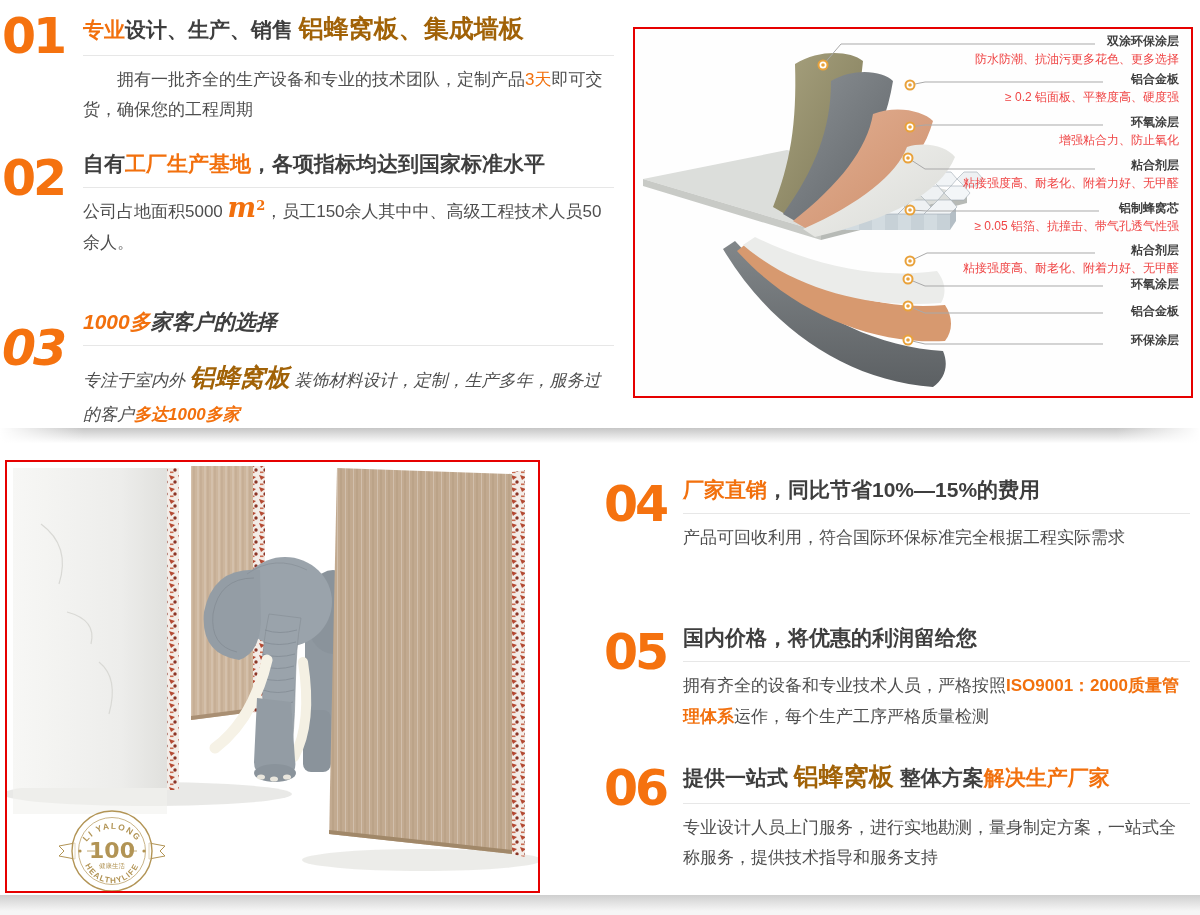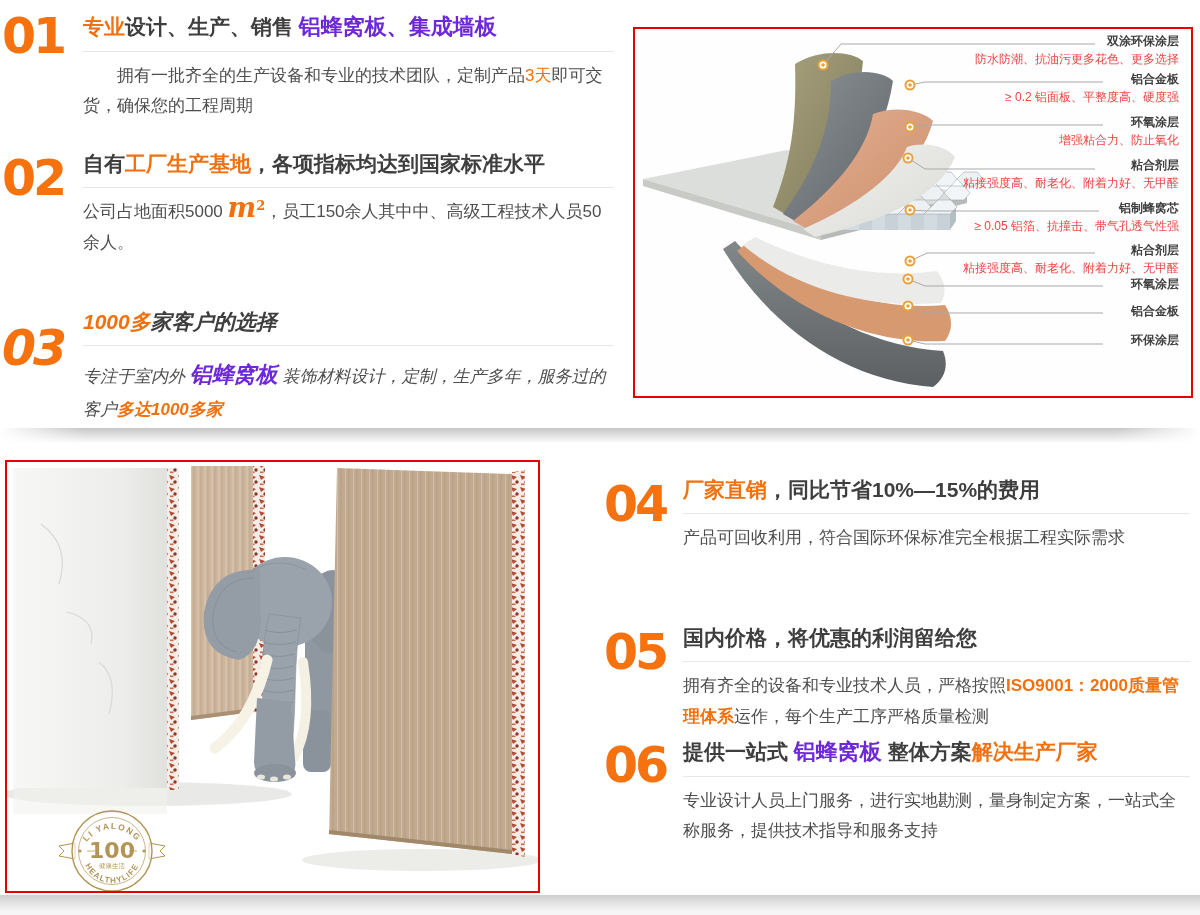--- a/index.html
+++ b/index.html
@@ -9,32 +9,32 @@
   .sec{position:absolute;display:flex;align-items:flex-start;}
   .num{font-family:"DejaVu Sans","Liberation Sans",sans-serif;font-size:49px;font-weight:700;
        color:#f5720f;line-height:1;letter-spacing:-3px;flex:none;}
   .sec.left-col{left:2px;width:612px;}
   .sec.left-col .num{width:81px;}
   .sec.right-col{left:604px;width:586px;}
   .sec.right-col .num{width:79px;}
   .content{flex:1;min-width:0;}
   .content h3{margin:0;font-size:21px;font-weight:700;color:#3e3e3e;line-height:1.35;}
   .hl{color:#f2700d;}
-  .hl-big{color:#6d28d9;font-size:22px;font-weight:700;margin-top:20px;}
+  .hl-big{color:#a16207;font-size:25px;font-weight:700;margin-top:20px;}
   .rule{height:1px;background:#e7e7e7;margin:9px 0 9px;}
   .content p{margin:0;font-size:17px;color:#4e4e4e;line-height:1.8;}
   .indent{text-indent:2em;}
   .bhl{color:#f2700d;}
   .bhlb{color:#f2700d;font-weight:700;}
   .msq{color:#f2700d;font-family:"DejaVu Serif","Liberation Serif",serif;
        font-style:italic;font-weight:700;font-size:27px;line-height:0;}
   .msq-sup{color:#f2700d;font-family:"DejaVu Serif","Liberation Serif",serif;font-weight:700;
        font-size:13px;vertical-align:super;line-height:0;}
   #s1{top:12px;}#s2{top:150px;justify-content:space-between;}#s3{top:308px;font-style:italic;}
-  #s4{top:476px;}#s5{top:624px;}#s6{top:737px;justify-content:flex-end;}
+  #s4{top:476px;}#s5{top:624px;}#s6{top:760px;justify-content:flex-end;}
   #s2 .num{margin-top:4px;}#s3 .num{margin-top:16px;}
   #s4 .num,#s5 .num,#s6 .num{margin-top:4px;}
   
   .diagram-box{position:absolute;left:633px;top:27px;width:556px;height:367px;
        border:2px solid #e60000;background:#fefefe;}
   .diagram-box svg{position:absolute;left:0;top:0;}
   .dlabel{position:absolute;right:12px;text-align:right;white-space:nowrap;}
   .dl-title{font-size:12px;font-weight:600;color:#3d3d3d;line-height:1.15;}
   .dl-sub{font-size:12px;color:#ef4444;margin-top:3px;line-height:1.2;}
   #dl1{top:6px;}#dl2{top:44px;}#dl3{top:87px;}#dl4{top:130px;}#dl5{top:173px;}

